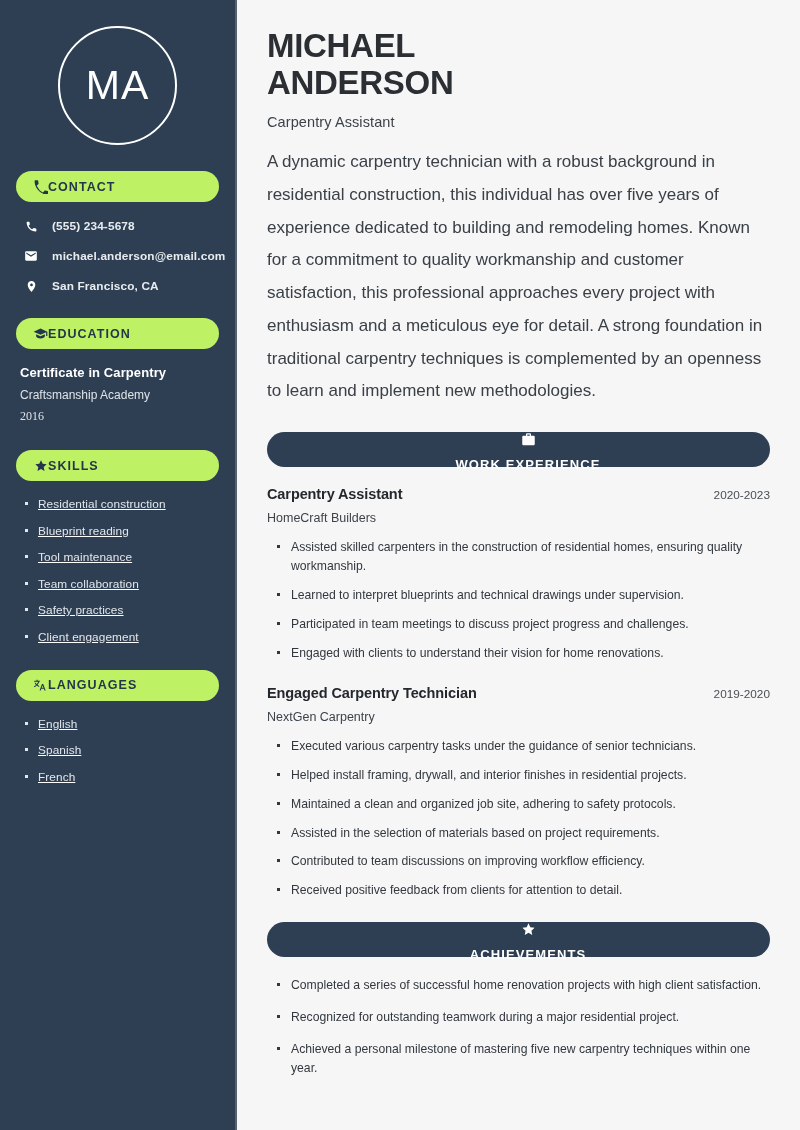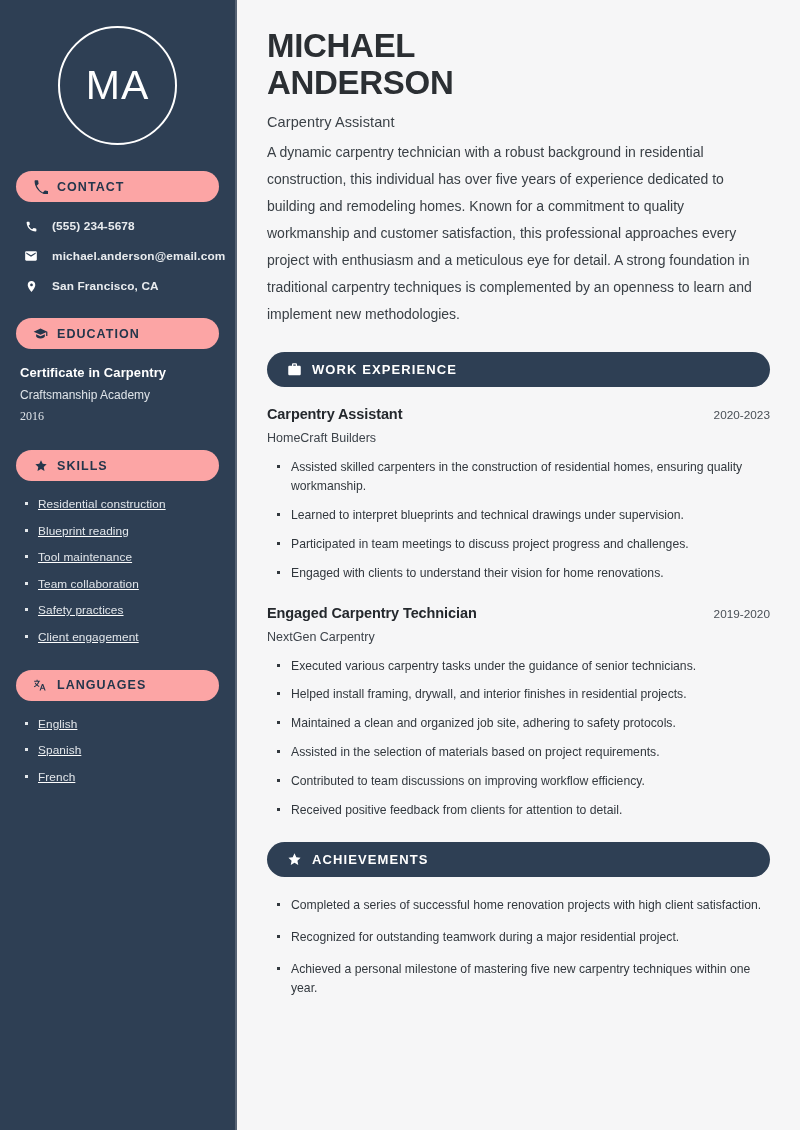--- a/index.html
+++ b/index.html
@@ -49,27 +49,27 @@
   .avatar-initials {
     font-size: 41px;
     font-weight: 400;
     letter-spacing: 1px;
     color: #ffffff;
     line-height: 1;
   }
 
   
   .pill-light {
-    background: #fca5a5;
+    background: #bef264;
     color: #24364b;
     border-radius: 999px;
     height: 31px;
     display: flex;
     align-items: center;
-    gap: 9px;
+    gap: 0;
     padding: 0 0 0 17px;
     margin-bottom: 16px;
   }
   .pill-light .pill-label {
     font-size: 12.5px;
     font-weight: 700;
     letter-spacing: 1.05px;
   }
   .pill-light .pill-icon {
     display: flex;
@@ -156,38 +156,39 @@
     text-transform: uppercase;
   }
   .job-title {
     font-size: 14.5px;
     color: #3c4248;
     margin-top: 12px;
     letter-spacing: .1px;
   }
 
   .summary {
-    font-size: 14px;
+    font-size: 17px;
     line-height: 1.93;
     color: #3a4046;
-    margin-top: 9px;
+    margin-top: 16px;
     margin-bottom: 24px;
     text-align: left;
   }
 
   .pill-dark {
     background: #2e3f54;
     color: #ffffff;
     border-radius: 999px;
     height: 35px;
     display: flex;
     align-items: center;
     gap: 10px;
     padding: 0 0 0 19px;
     margin-bottom: 19px;
+    flex-direction: column;
   }
   .pill-dark .pill-label {
     font-size: 13px;
     font-weight: 700;
     letter-spacing: 1.1px;
   }
   .pill-dark .pill-icon {
     display: flex;
     align-items: center;
     justify-content: center;

